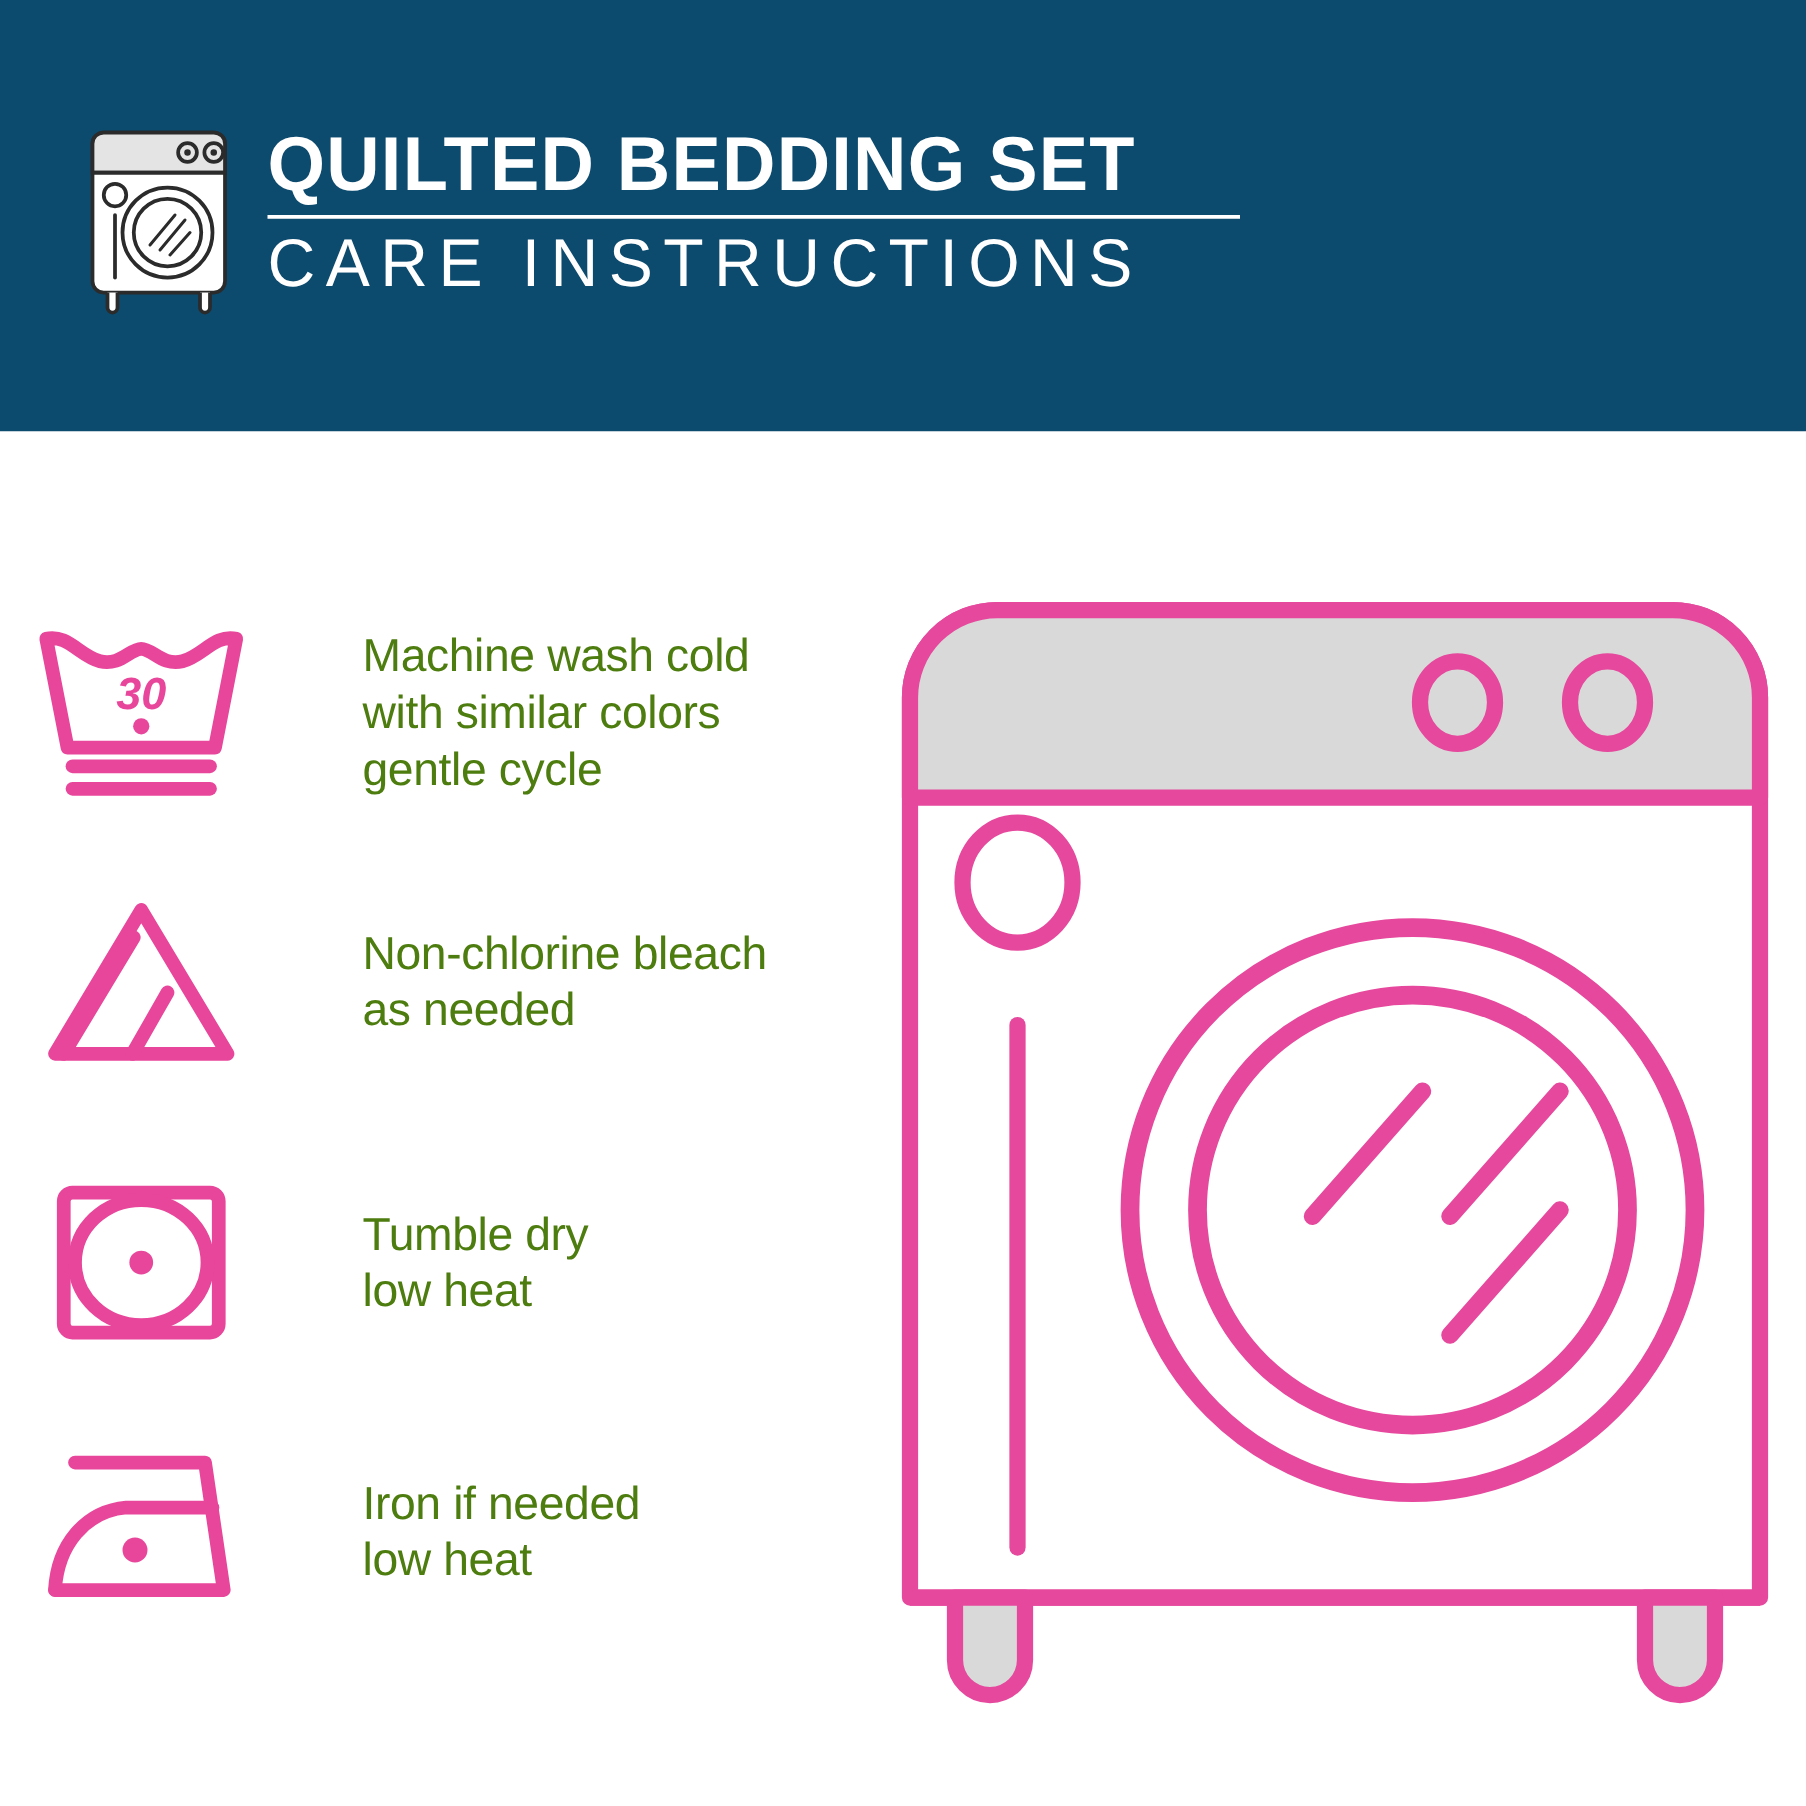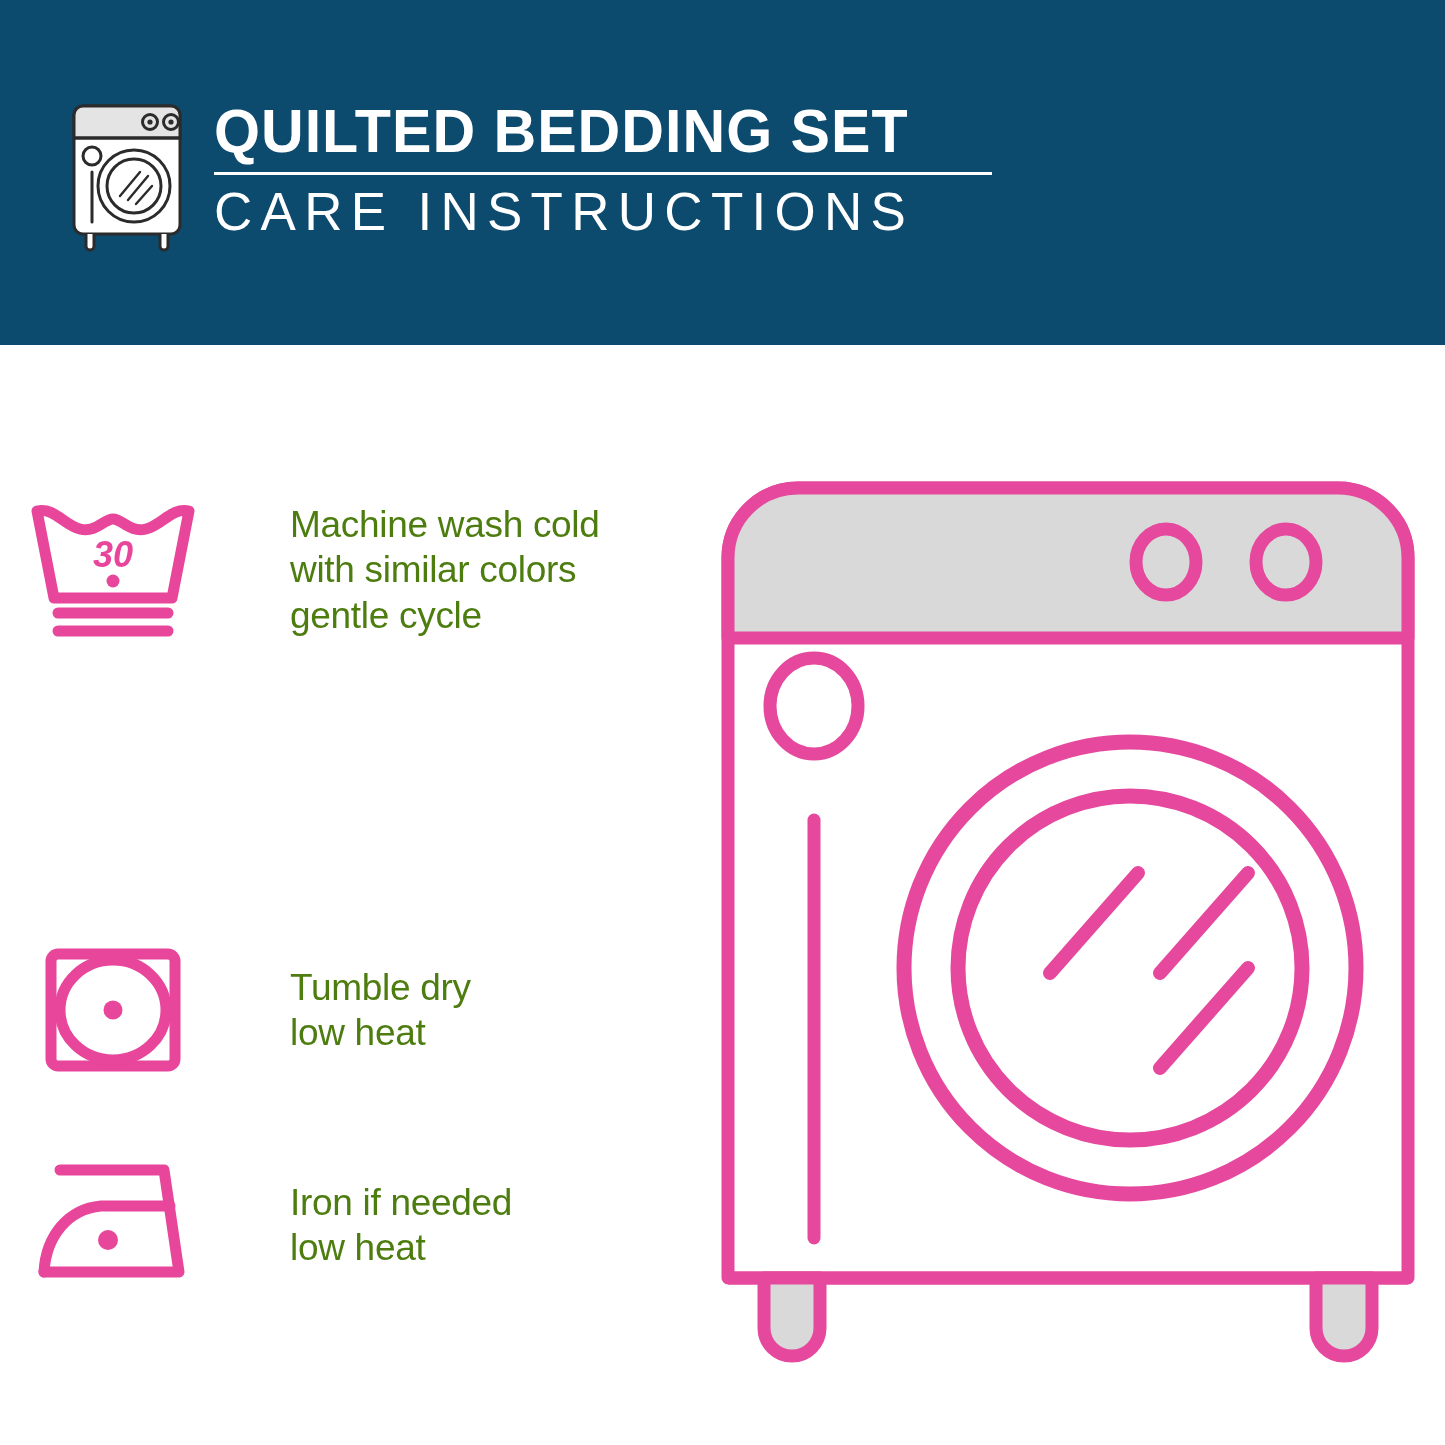--- a/index.html
+++ b/index.html
@@ -180,20 +180,33 @@
           </g>
           <text x="89" y="72" text-anchor="middle" fill="#e8469b" font-family="'Liberation Sans', sans-serif" font-size="36" font-weight="bold">30</text>
           <circle cx="89" cy="86" r="6.5" fill="#e8469b"></circle>
         </svg>
       </div>
       <div class="care-label">Machine wash cold
 with similar colors
 gentle cycle</div>
     </div>
 
+    <div class="care-row row-1">
+      <div class="care-icon-slot">
+        <svg width="178" height="150" viewBox="0 0 178 150">
+          <g fill="none" stroke="#e8469b" stroke-width="11" stroke-linecap="round" stroke-linejoin="round">
+            <path d="M89 18 L 158 133 L 20 133 Z"></path>
+            <line x1="83" y1="40" x2="27" y2="133"></line>
+            <line x1="110" y1="84" x2="82" y2="133"></line>
+          </g>
+        </svg>
+      </div>
+      <div class="care-label">Non-chlorine bleach
+as needed</div>
+    </div>
 
     <div class="care-row row-2">
       <div class="care-icon-slot">
         <svg width="178" height="150" viewBox="0 0 178 150">
           <g fill="none" stroke="#e8469b" stroke-width="11" stroke-linejoin="round">
             <rect x="27" y="19" width="124" height="112" rx="7" ry="7"></rect>
             <ellipse cx="89" cy="75" rx="53" ry="50"></ellipse>
           </g>
           <circle cx="89" cy="75" r="9.5" fill="#e8469b"></circle>
         </svg>

